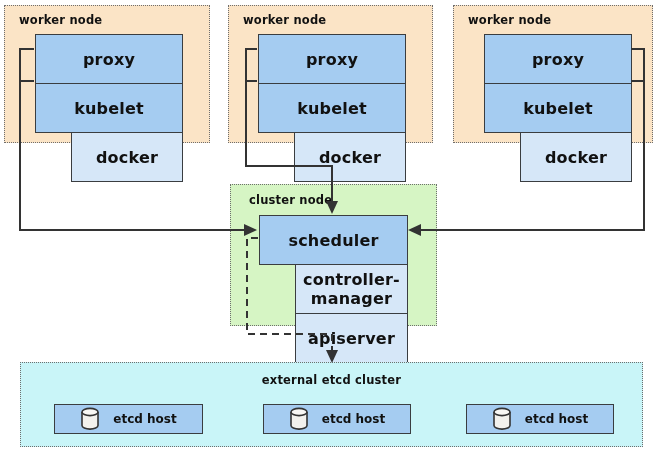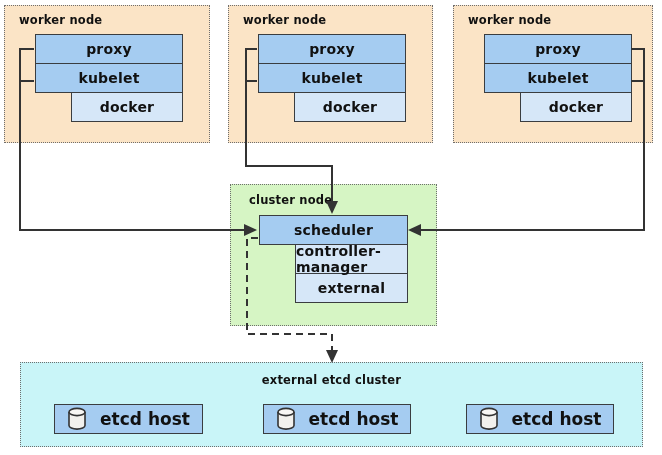--- a/index.html
+++ b/index.html
@@ -19,41 +19,42 @@
   .group-title{
     position:absolute;left:14px;top:7px;
     font-weight:bold;font-size:11.5px;color:var(--text,#111);
     letter-spacing:.2px;white-space:nowrap;
   }
   .stack{position:absolute;}
   #w1 .stack{left:30px;top:28px;width:148px;}
   #w2 .stack{left:29px;top:28px;width:148px;}
   #w3 .stack{left:30px;top:28px;width:148px;}
   .row{
-    height:30px;box-sizing:border-box;margin-top:-1px;
+    height:50px;box-sizing:border-box;margin-top:-1px;
     border:1px solid #3a3d40;
     display:flex;align-items:center;justify-content:center;
-    font-weight:bold;font-size:14px;color:var(--text,#111);
+    font-weight:bold;font-size:16px;color:var(--text,#111);
     letter-spacing:.2px;
+    text-align:center;
   }
   .row:first-child{margin-top:0;}
   .row.dark{background:var(--box_dark,#A5CCF1);}
   .row.light{background:var(--box_light,#D6E7F8);margin-left:36px;}
 
   #master{left:230px;top:184px;width:207px;height:142px;background:var(--master_bg,#D6F5C4);}
   #master .group-title{left:18px;top:8px;}
   #master .stack{left:28px;top:30px;width:149px;}
 
   #etcd{left:20px;top:362px;width:623px;height:85px;background:var(--etcd_bg,#C9F5F8);}
   #etcd .group-title{left:0;top:10px;width:100%;text-align:center;}
   .host{
     position:absolute;top:41px;height:30px;box-sizing:border-box;
     border:1px solid #3a3d40;background:var(--box_dark,#A5CCF1);
     display:flex;align-items:center;justify-content:center;gap:13px;
-    font-weight:bold;font-size:17px;color:var(--text,#111);
+    font-weight:bold;font-size:12px;color:var(--text,#111);
   }
   #host1{left:33px;width:149px;}
   #host2{left:242px;width:148px;}
   #host3{left:445px;width:148px;}
   .db-icon{flex:0 0 auto;display:block;}
 
   .overlay{
     position:absolute;left:0;top:0;width:662px;height:455px;
     pointer-events:none;z-index:5;
   }
@@ -90,21 +91,21 @@
       <div class="row dark">kubelet</div>
       <div class="row light">docker</div>
     </div>
   </div>
 
   <div class="group" id="master">
     <div class="group-title">cluster node</div>
     <div class="stack">
       <div class="row dark">scheduler</div>
       <div class="row light">controller-manager</div>
-      <div class="row light">external</div>
+      <div class="row light">apiserver</div>
     </div>
   </div>
 
   <div class="group" id="etcd">
     <div class="group-title">external etcd cluster</div>
 
     <div class="host" id="host1">
       <svg class="db-icon" width="20" height="24" viewBox="0 0 20 24">
         <path d="M2 5 L2 18.5 A8 3.6 0 0 0 18 18.5 L18 5" fill="#f2f1ed" stroke="#333" stroke-width="1.6"></path>
         <ellipse cx="10" cy="5" rx="8" ry="3.6" fill="#f8f7f4" stroke="#333" stroke-width="1.6"></ellipse>

